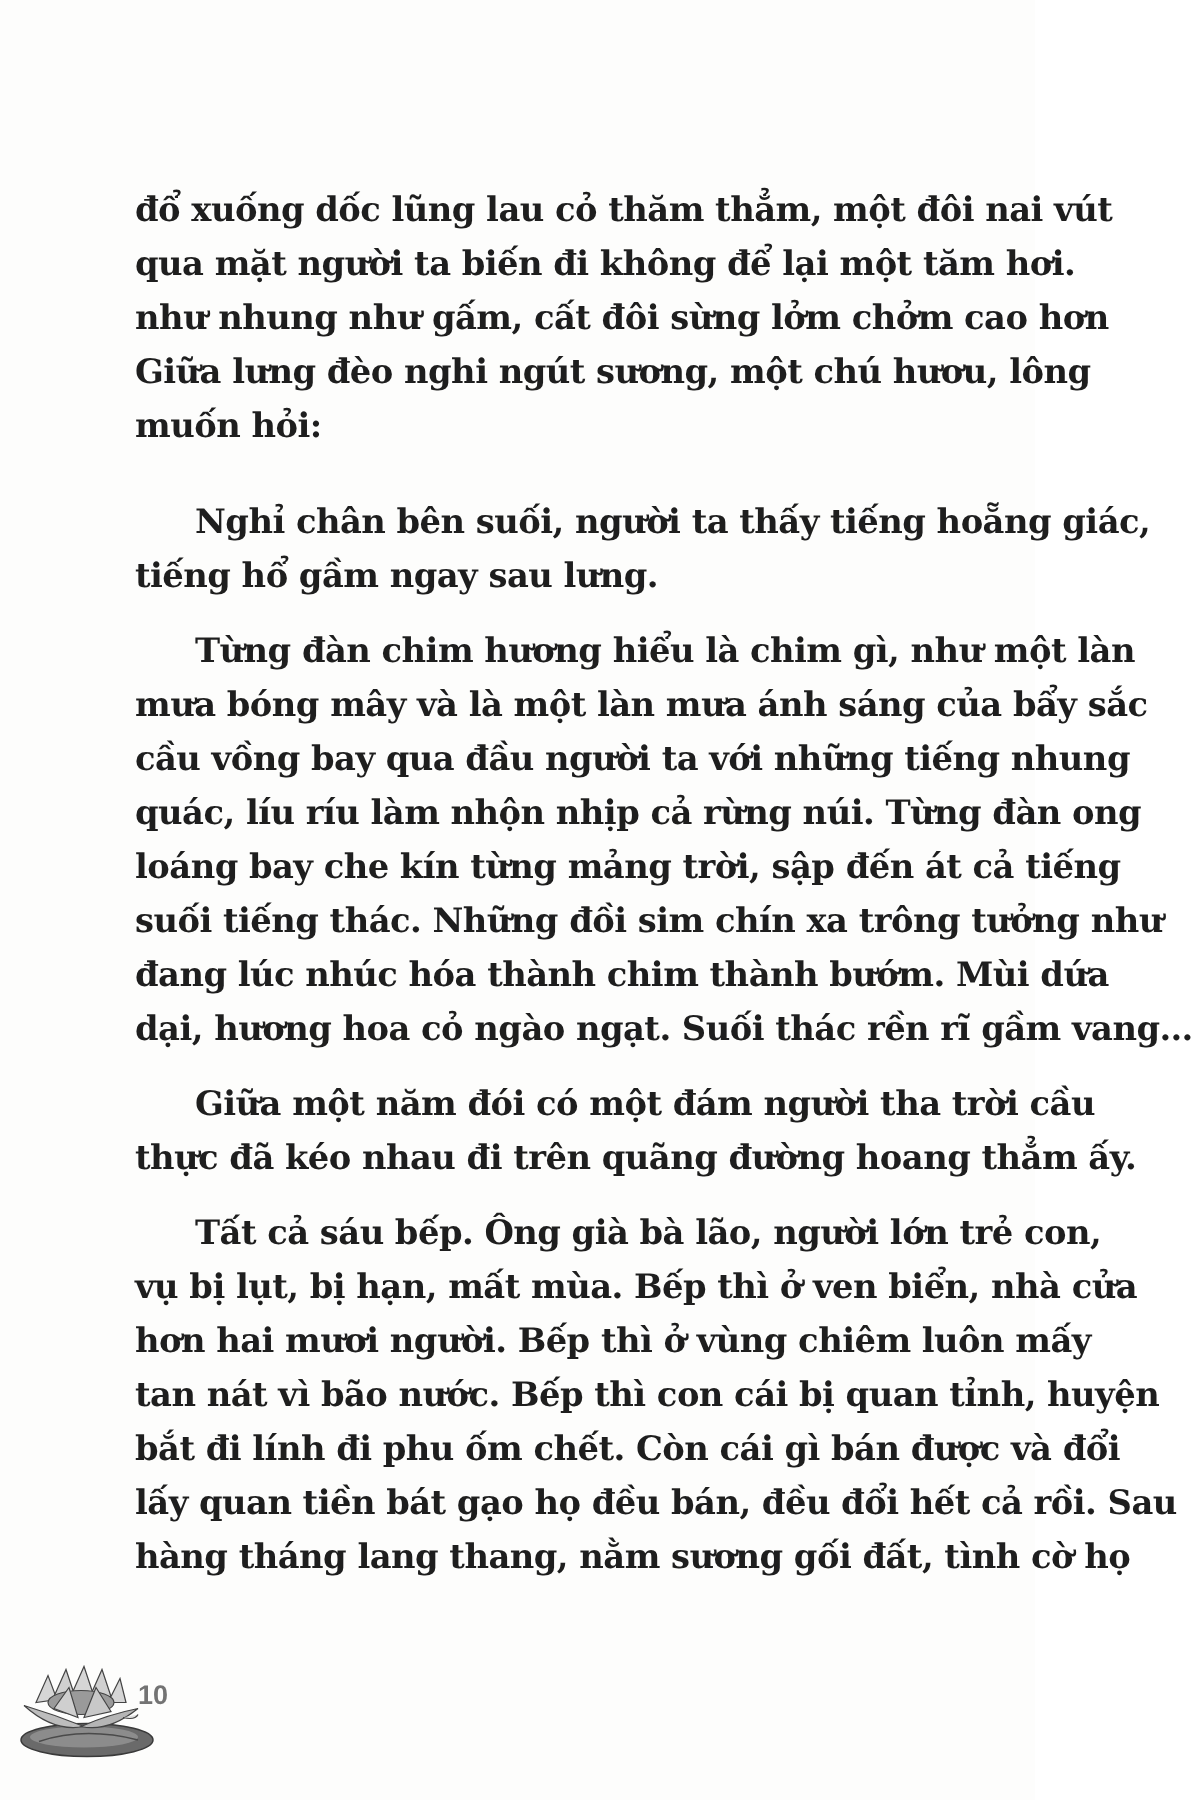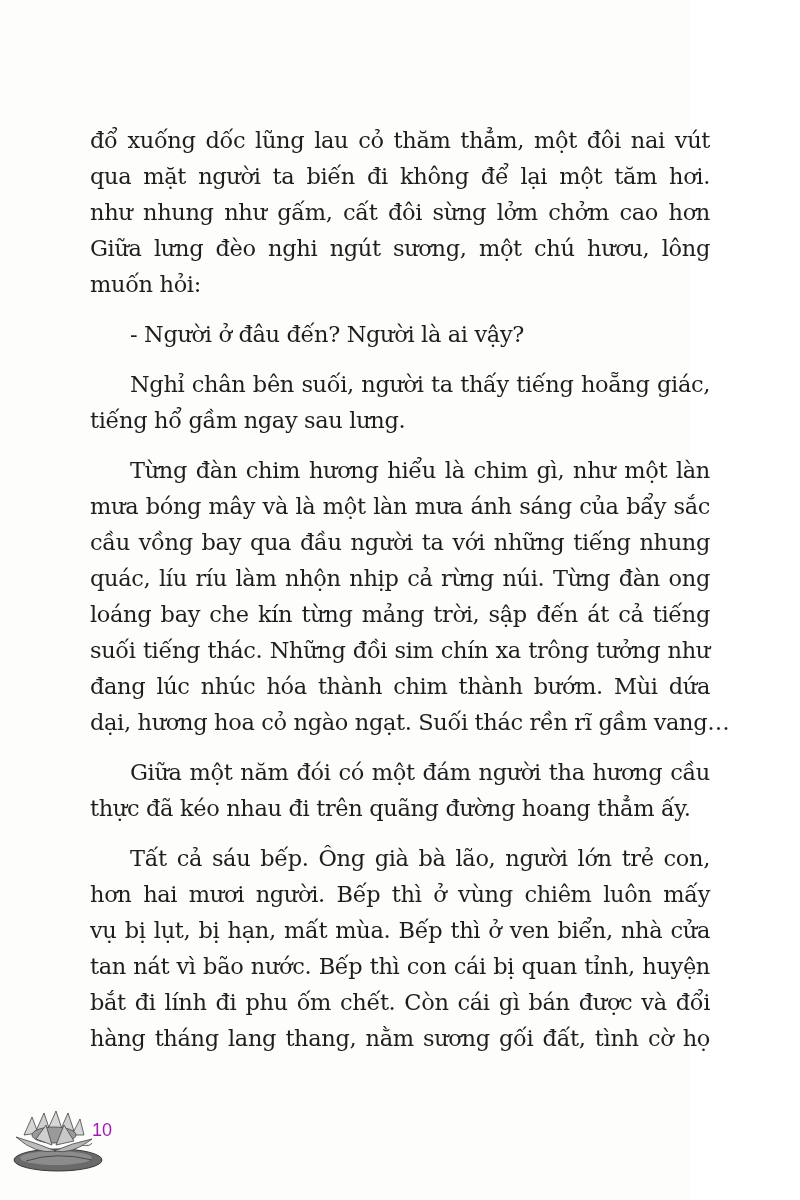--- a/index.html
+++ b/index.html
@@ -13,20 +13,21 @@
       position: relative;
       overflow: hidden;
       font-family: "DejaVu Serif", "Liberation Serif", serif;
       color: #1e1e1e;
     }
     .page {
       position: absolute;
       left: 0; top: 0;
       width: 690px; height: 1200px;
       background: #fdfdfc;
+      font-weight: bold;
     }
     .text-block {
       position: absolute;
       left: 90px;
       top: 122px;
       width: 620px;
     }
     .line {
       height: 36px;
       line-height: 36px;
@@ -51,62 +52,62 @@
       top: 1105px;
       width: 160px;
       height: 70px;
     }
     .page-number {
       position: absolute;
       left: 92px;
       top: 1120px;
       font-family: "Liberation Sans", sans-serif;
       font-size: 18px;
-      color: #a21caf;
+      color: #737373;
     }
   </style>
 </head>
 <body>
 
 <div class="page">
   <div class="text-block">
 
     <div class="line">đổ xuống dốc lũng lau cỏ thăm thẳm, một đôi nai vút</div>
     <div class="line">qua mặt người ta biến đi không để lại một tăm hơi.</div>
     <div class="line">như nhung như gấm, cất đôi sừng lởm chởm cao hơn</div>
     <div class="line">Giữa lưng đèo nghi ngút sương, một chú hươu, lông</div>
     <div class="line last">muốn hỏi:</div>
     <div class="para-gap"></div>
 
-    <div class="line indent last">- Người ở đâu đến? Người là ai vậy?</div>
     <div class="para-gap"></div>
 
     <div class="line indent">Nghỉ chân bên suối, người ta thấy tiếng hoẵng giác,</div>
     <div class="line last">tiếng hổ gầm ngay sau lưng.</div>
     <div class="para-gap"></div>
 
     <div class="line indent">Từng đàn chim hương hiểu là chim gì, như một làn</div>
     <div class="line">mưa bóng mây và là một làn mưa ánh sáng của bẩy sắc</div>
     <div class="line">cầu vồng bay qua đầu người ta với những tiếng nhung</div>
     <div class="line">quác, líu ríu làm nhộn nhịp cả rừng núi. Từng đàn ong</div>
     <div class="line">loáng bay che kín từng mảng trời, sập đến át cả tiếng</div>
     <div class="line">suối tiếng thác. Những đồi sim chín xa trông tưởng như</div>
     <div class="line">đang lúc nhúc hóa thành chim thành bướm. Mùi dứa</div>
     <div class="line last">dại, hương hoa cỏ ngào ngạt. Suối thác rền rĩ gầm vang…</div>
     <div class="para-gap"></div>
 
-    <div class="line indent">Giữa một năm đói có một đám người tha hương cầu</div>
+    <div class="line indent">Giữa một năm đói có một đám người tha trời cầu</div>
     <div class="line last">thực đã kéo nhau đi trên quãng đường hoang thẳm ấy.</div>
     <div class="para-gap"></div>
 
     <div class="line indent">Tất cả sáu bếp. Ông già bà lão, người lớn trẻ con,</div>
+    <div class="line">vụ bị lụt, bị hạn, mất mùa. Bếp thì ở ven biển, nhà cửa</div>
     <div class="line">hơn hai mươi người. Bếp thì ở vùng chiêm luôn mấy</div>
-    <div class="line">vụ bị lụt, bị hạn, mất mùa. Bếp thì ở ven biển, nhà cửa</div>
     <div class="line">tan nát vì bão nước. Bếp thì con cái bị quan tỉnh, huyện</div>
     <div class="line">bắt đi lính đi phu ốm chết. Còn cái gì bán được và đổi</div>
+    <div class="line">lấy quan tiền bát gạo họ đều bán, đều đổi hết cả rồi. Sau</div>
     <div class="line">hàng tháng lang thang, nằm sương gối đất, tình cờ họ</div>
   </div>
 
   <div class="footer">
     <svg width="100" height="70" viewBox="0 0 100 70">
 
       <ellipse cx="52" cy="55" rx="44" ry="11" fill="#6a6a6a" stroke="#3a3a3a" stroke-width="1"></ellipse>
       <ellipse cx="50" cy="53" rx="36" ry="7" fill="#8c8c8c"></ellipse>
       <path d="M20 56 Q50 46 86 55" stroke="#4a4a4a" stroke-width="1" fill="none"></path>
 

